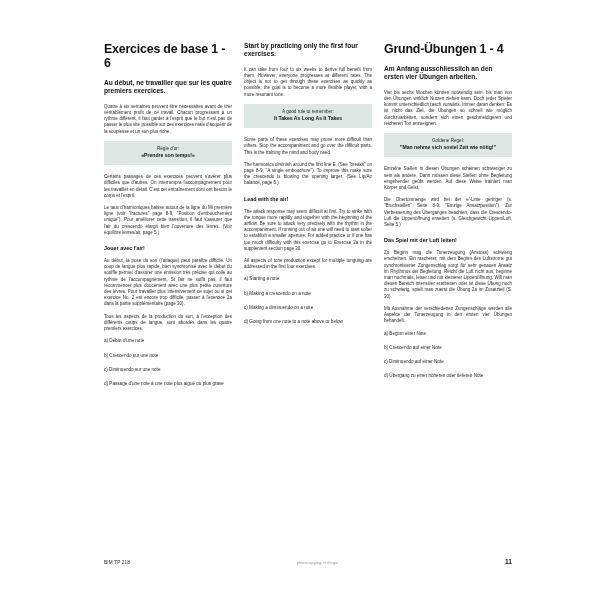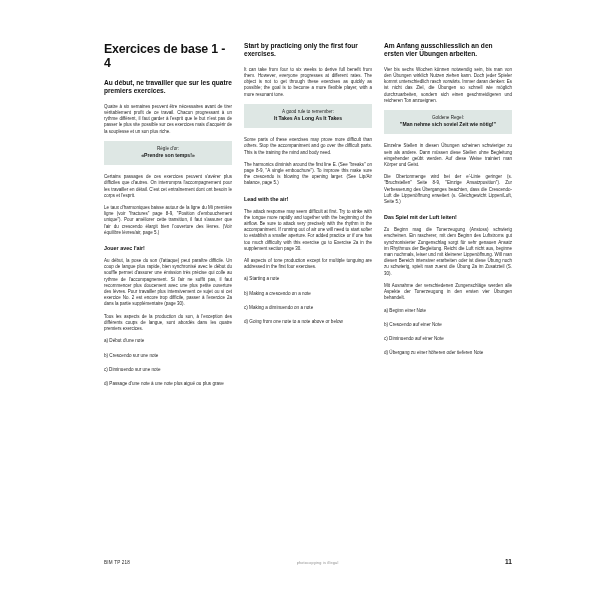--- a/index.html
+++ b/index.html
@@ -138,21 +138,21 @@
 </style>
 </head>
 <body>
 
 <div class="page">
 
   <div class="content">
     <div class="columns">
 
       <div class="col">
-        <h1 class="col-title">Exercices de base 1 - 4</h1>
+        <h1 class="col-title">Exercices de base 1 - 6</h1>
         <h2 class="col-subtitle">Au début, ne travailler que sur les quatre premiers exercices.</h2>
         <p class="body">Quatre à six semaines peuvent être nécessaires avant de tirer véritablement profit de ce travail. Chacun progressant à un rythme différent, il faut garder à l'esprit que le but n'est pas de passer le plus vite possible sur ces exercices mais d'acquérir de la souplesse et un son plus riche.</p>
         <div class="rule-box">
           <span class="rule-label">Règle d'or:</span>
           <span class="rule-text">«Prendre son temps!»</span>
         </div>
         <p class="body">Certains passages de ces exercices peuvent s'avérer plus difficiles que d'autres. On interrompra l'accompagnement pour les travailler en détail. C'est cet entraînement dont ont besoin le corps et l'esprit.</p>
         <p class="body">Le taux d'harmoniques baisse autour de la ligne du Mi première ligne (voir "fractures" page 8-9, "Position d'embouchement unique"). Pour améliorer cette transition, il faut s'assurer que l'air du crescendo élargit bien l'ouverture des lèvres. (Voir équilibre lèvres/air, page 5.)</p>
         <h3 class="sub-head">Jouer avec l'air!</h3>
         <p class="body">Au début, la pose du son (l'attaque) peut paraître difficile. Un coup de langue plus rapide, bien synchronisé avec le début du souffle permet d'assurer une émission très précise qui colle au rythme de l'accompagnement. Si l'air ne suffit pas, il faut recommencer plus doucement avec une plus petite ouverture des lèvres. Pour travailler plus intensivement ce sujet ou si cet exercice No. 2 est encore trop difficile, passer à l'exercice 2a dans la partie supplémentaire (page 30).</p>
@@ -179,20 +179,21 @@
         <p class="body">All aspects of tone production except for multiple tonguing are addressed in the first four exercises.</p>
         <ol class="item-list">
           <li>a) Starting a note</li>
           <li>b) Making a crescendo on a note</li>
           <li>c) Making a diminuendo on a note</li>
           <li>d) Going from one note to a note above or below</li>
         </ol>
       </div>
 
       <div class="col">
+        <h1 class="col-title">Grund-Übungen 1 - 4</h1>
         <h2 class="col-subtitle">Am Anfang ausschliesslich an den ersten vier Übungen arbeiten.</h2>
         <p class="body">Vier bis sechs Wochen können notwendig sein, bis man von den Übungen wirklich Nutzen ziehen kann. Doch jeder Spieler kommt unterschiedlich rasch vorwärts. Immer daran denken: Es ist nicht das Ziel, die Übungen so schnell wie möglich durchzuarbeiten, sondern sich einen geschmeidigeren und reicheren Ton anzueignen.</p>
         <div class="rule-box">
           <span class="rule-label">Goldene Regel:</span>
           <span class="rule-text">"Man nehme sich soviel Zeit wie nötig!"</span>
         </div>
         <p class="body">Einzelne Stellen in diesen Übungen scheinen schwieriger zu sein als andere. Dann müssen diese Stellen ohne Begleitung eingehender geübt werden. Auf diese Weise trainiert man Körper und Geist.</p>
         <p class="body">Die Obertonmenge wird bei der e'-Linie geringer (s. "Bruchstellen" Seite 8-9, "Einzige Ansatzposition"). Zur Verbesserung des Überganges beachten, dass die Crescendo-Luft die Lippenöffnung erweitert (s. Gleichgewicht Lippen/Luft, Seite 5.)</p>
         <h3 class="sub-head">Das Spiel mit der Luft leiten!</h3>
         <p class="body">Zu Beginn mag die Tonerzeugung (Anstoss) schwierig erscheinen. Ein rascherer, mit dem Beginn des Luftstroms gut synchronisierter Zungenschlag sorgt für sehr genauen Ansatz im Rhythmus der Begleitung. Reicht die Luft nicht aus, beginne man nochmals, leiser und mit kleinerer Lippenöffnung. Will man diesen Bereich intensiver erarbeiten oder ist diese Übung noch zu schwierig, spielt man zuerst die Übung 2a im Zusatzteil (S. 30).</p>

